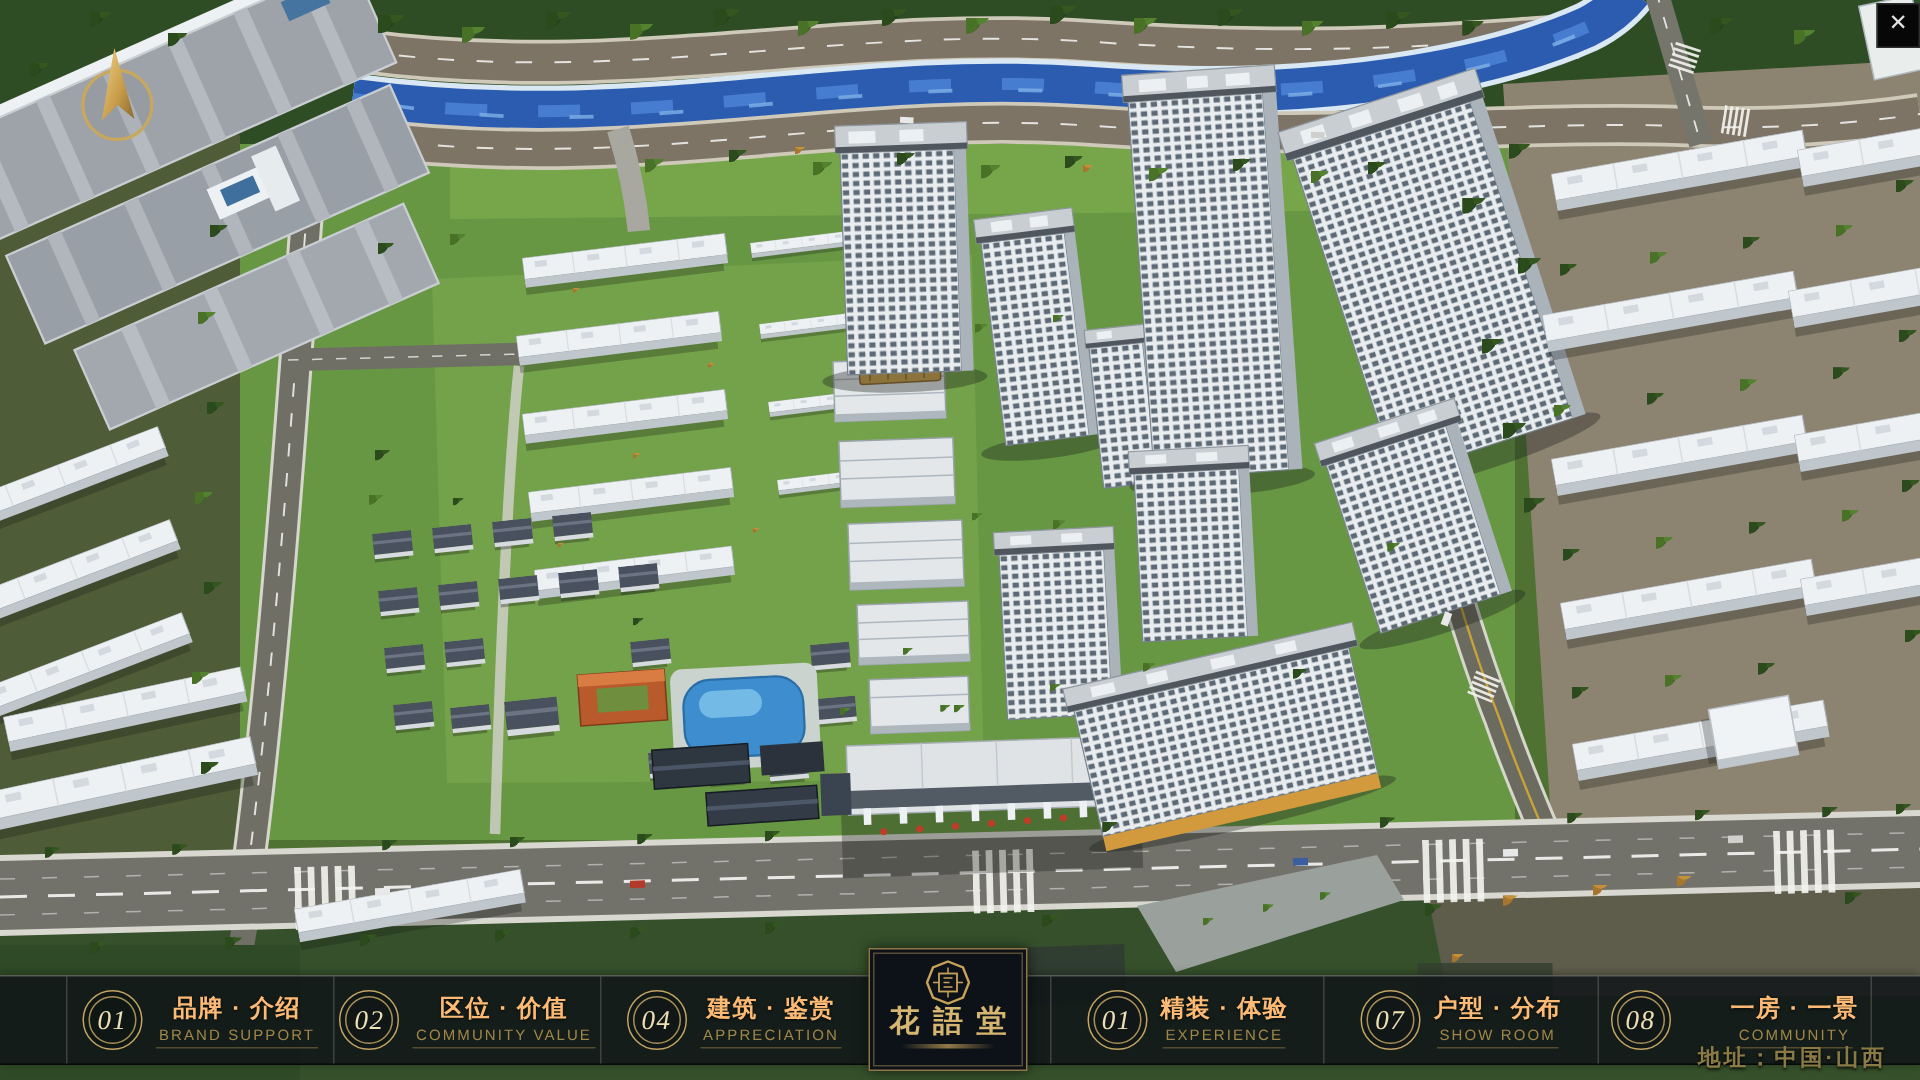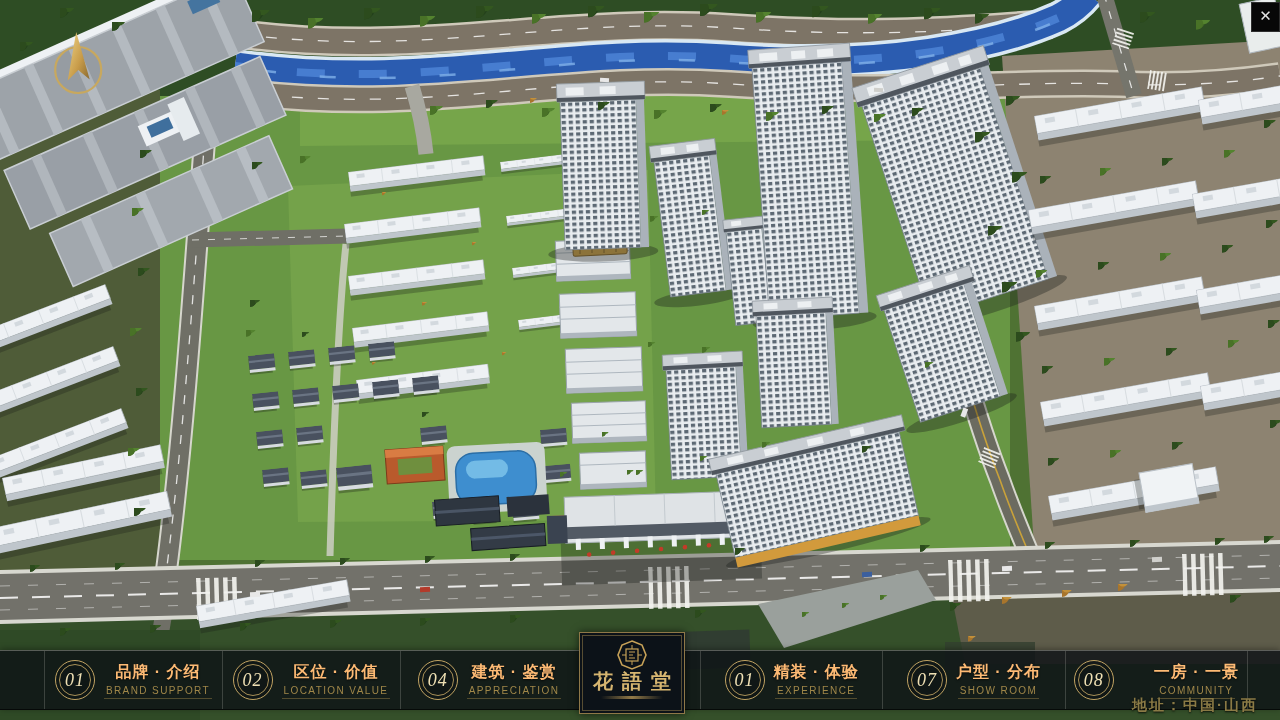--- a/index.html
+++ b/index.html
@@ -603,21 +603,21 @@
           <div class="mi-zh">品牌 · 介绍</div>
           <div class="mi-en">BRAND SUPPORT</div>
         </div>
     </div>
     <div class="menu-item">
       <div class="badge">
           <span>02</span>
         </div>
       <div class="mi-text">
           <div class="mi-zh">区位 · 价值</div>
-          <div class="mi-en">LOCATION VALUE</div>
+          <div class="mi-en">COMMUNITY VALUE</div>
         </div>
     </div>
     <div class="menu-item">
       <div class="badge">
           <span>04</span>
         </div>
       <div class="mi-text">
           <div class="mi-zh">建筑 · 鉴赏</div>
           <div class="mi-en">APPRECIATION</div>
         </div>

